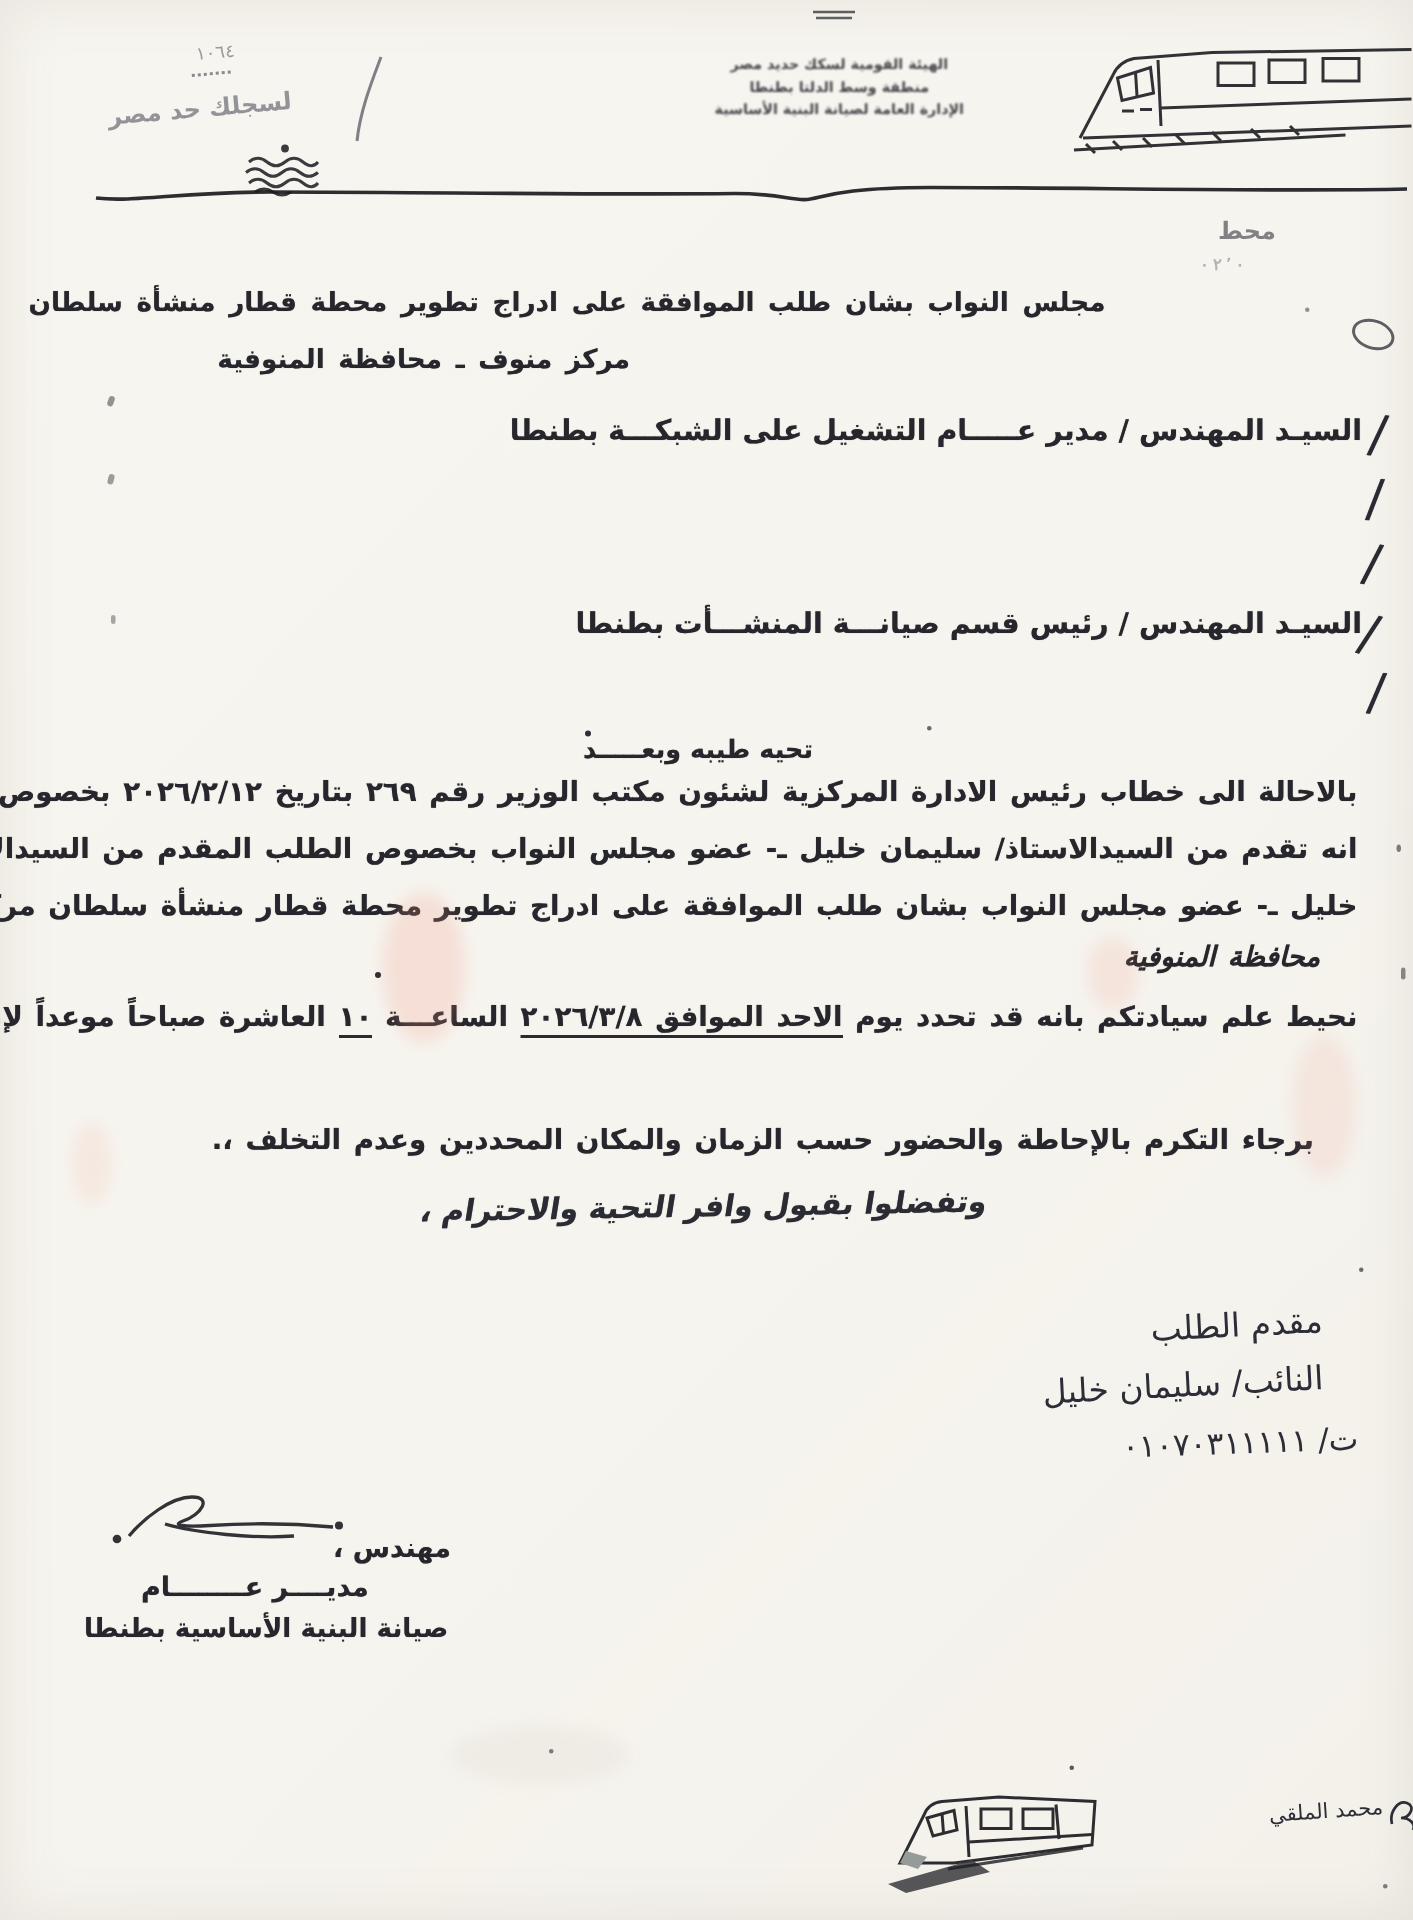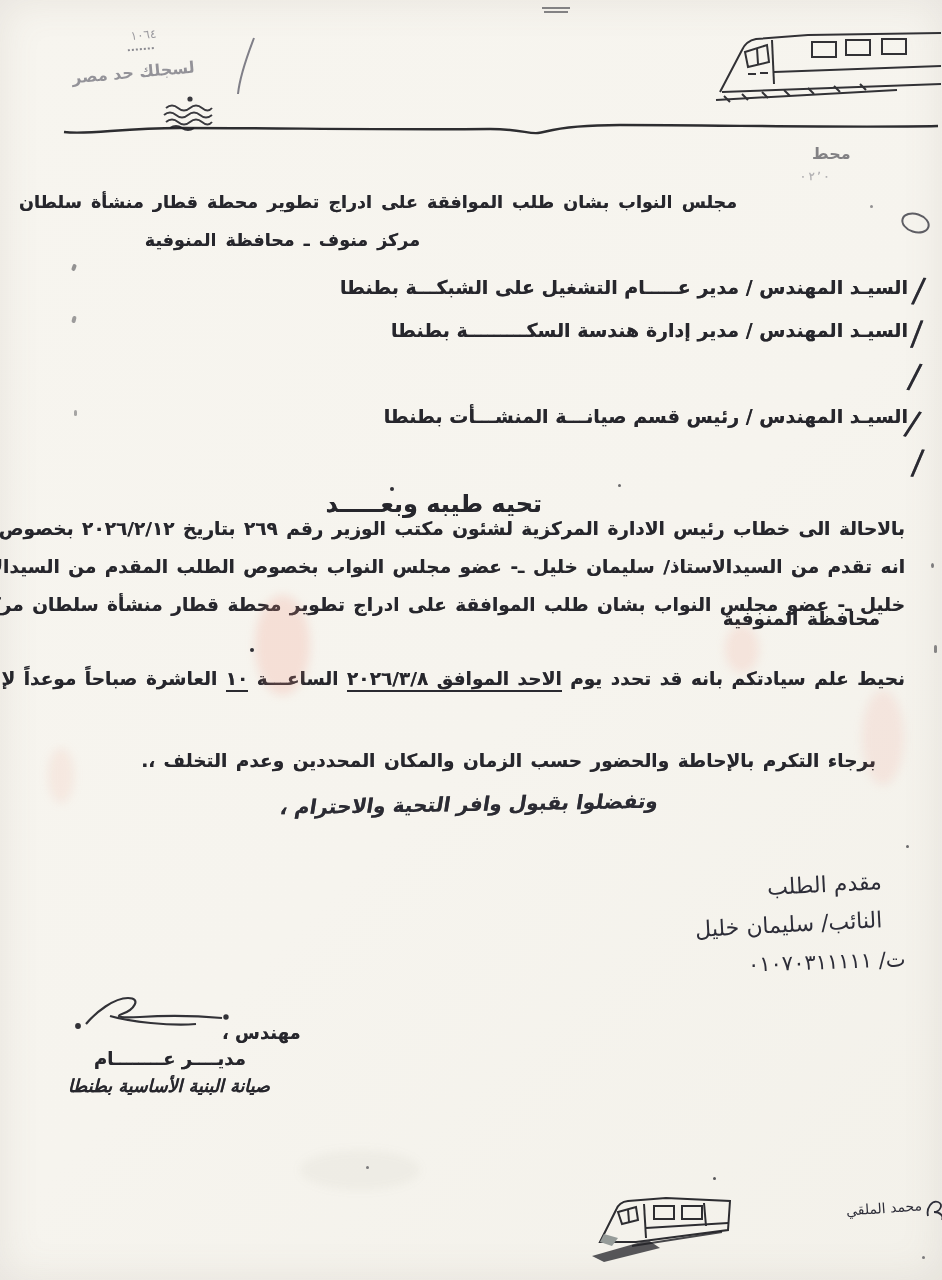--- a/index.html
+++ b/index.html
@@ -51,20 +51,25 @@
 </style>
 </head>
 <body>
 
 <div class="page">
 
   <svg style="left:540px;top:5px;" width="34" height="10" viewBox="0 0 34 10">
     <path d="M2,3 H30 M4,7 H28" stroke="#3a3a40" stroke-width="1.6" fill="none" opacity=".8"></path>
   </svg>
 
+  <div class="letterhead">
+    <div>الهيئة القومية لسكك حديد مصر</div>
+    <div>منطقة وسط الدلتا بطنطا</div>
+    <div>الإدارة العامة لصيانة البنية الأساسية</div>
+  </div>
 
   <svg style="left:712px;top:26px;" width="230" height="88" viewBox="0 0 230 88">
     <g stroke="#1d1d22" stroke-width="2" fill="none" opacity=".9">
       <path d="M8,66 L30,24 Q34,15 44,13 L96,9 L229,7"></path>
       <path d="M229,58 L10,66"></path>
       <path d="M33,26 L55,19 L57,36 L36,41 Z"></path>
       <path d="M45,22 L46,38"></path>
       <path d="M60,14 L62,58"></path>
       <path d="M62,46 L229,40"></path>
       <rect x="100" y="16" width="24" height="15"></rect>
@@ -106,40 +111,39 @@
   <div class="txt subject-line" style="right:522px;top:230px;">مركز منوف ـ محافظة المنوفية</div>
   <div class="txt subject-line" style="right:205px;top:192px;">مجلس النواب بشان طلب الموافقة على ادراج تطوير محطة قطار منشأة سلطان</div>
 
   <div class="recipients">
     <div class="txt recipient-row" style="position:relative;">
       <span class="tick">/</span>
       <span>السيـد المهندس  /  مدير عـــــام التشغيل على الشبكـــة بطنطا</span>
     </div>
     <div class="txt recipient-row" style="position:relative;">
       <span class="tick">/</span>
-      <span>السيـد المهندس  /  مدير إدارة هندسة السكـــــــــة بطنطا</span>
     </div>
     <div class="txt recipient-row" style="position:relative;">
       <span class="tick">/</span>
     </div>
     <div class="txt recipient-row" style="position:relative;">
       <span class="tick">/</span>
       <span>السيـد المهندس  /  رئيس قسم صيانـــة  المنشـــأت بطنطا</span>
     </div>
     <div class="txt recipient-row" style="position:relative;">
       <span class="tick">/</span>
     </div>
   </div>
 
-  <div class="txt" style="right:400px;top:490px;font-size:24px;">تحيه طيبه وبعـــــد</div>
+  <div class="txt" style="right:400px;top:490px;font-size:17px;">تحيه طيبه وبعـــــد</div>
 
   <div class="txt body-line" style="right:37px;top:518px;">بالاحالة الى خطاب رئيس الادارة المركزية لشئون مكتب الوزير رقم ٢٦٩ بتاريخ ٢٠٢٦/٢/١٢ بخصوص الطلب</div>
   <div class="txt body-line" style="right:37px;top:556px;">انه تقدم من السيدالاستاذ/ سليمان خليل ـ- عضو مجلس النواب بخصوص الطلب المقدم من السيدالاستاذ/ سليمان</div>
   <div class="txt body-line" style="right:37px;top:594px;">خليل ـ- عضو مجلس النواب بشان طلب الموافقة على ادراج تطوير محطة قطار منشأة سلطان مركز منوف ــ</div>
-  <div class="txt body-line" style="right:62px;top:608px;">محافظة المنوفية</div>
+  <div class="txt body-line" style="right:62px;top:628px;font-style:italic;">محافظة المنوفية</div>
 
   <div class="txt body-line" style="right:37px;top:668px;">
     <span>نحيط علم سيادتكم بانه قد تحدد يوم </span><span class="underline-seg">الاحد الموافق ٢٠٢٦/٣/٨</span><span> الساعـــة </span><span class="underline-seg">١٠</span><span> العاشرة صباحاً موعداً لإنعقاد اللجنة</span>
   </div>
 
   <div class="txt body-line" style="right:66px;top:750px;">برجاء التكرم بالإحاطة  والحضور حسب الزمان والمكان المحددين وعدم التخلف ،.</div>
 
   <div class="txt closing-line" style="right:284px;top:792px;">وتفضلوا بقبول وافر التحية والاحترام ،</div>
 
   <div class="txt hand" style="right:60px;top:872px;font-size:22px;transform:rotate(-3deg);">مقدم الطلب</div>
@@ -150,21 +154,21 @@
     <g stroke="#222228" stroke-width="2.2" fill="none" opacity=".92">
       <circle cx="8" cy="36" r="1.8" fill="#222228"></circle>
       <path d="M16,34 C26,22 44,8 58,8 C72,8 64,20 52,24 C44,27 52,28 70,27 C100,25 130,26 152,28"></path>
       <path d="M40,26 C60,32 100,36 126,34"></path>
       <circle cx="156" cy="27" r="1.6" fill="#222228"></circle>
     </g>
   </svg>
 
   <div class="txt" style="left:222px;top:1022px;font-size:18px;">مهندس ،</div>
   <div class="txt" style="left:94px;top:1048px;font-size:18px;">مديــــر عــــــــام</div>
-  <div class="txt" style="left:68px;top:1076px;font-size:17.5px;font-style:italic;">صيانة البنية الأساسية بطنطا</div>
+  <div class="txt" style="left:56px;top:1076px;font-size:17.5px;">صيانة البنية الأساسية بطنطا</div>
 
   <svg style="left:592px;top:1190px;" width="148" height="75" viewBox="0 0 148 75">
     <g stroke="#1d1d22" stroke-width="2" fill="none" opacity=".92">
       <path d="M8,52 L24,20 Q27,12 36,11 L74,8 L138,11 L136,40 L44,52 Z"></path>
       <path d="M26,22 L44,17 L46,30 L30,34 Z"></path>
       <path d="M36,19 L37,32"></path>
       <path d="M52,14 L54,48"></path>
       <rect x="62" y="16" width="20" height="13"></rect>
       <rect x="90" y="16" width="20" height="13"></rect>
       <path d="M54,38 L136,33"></path>

